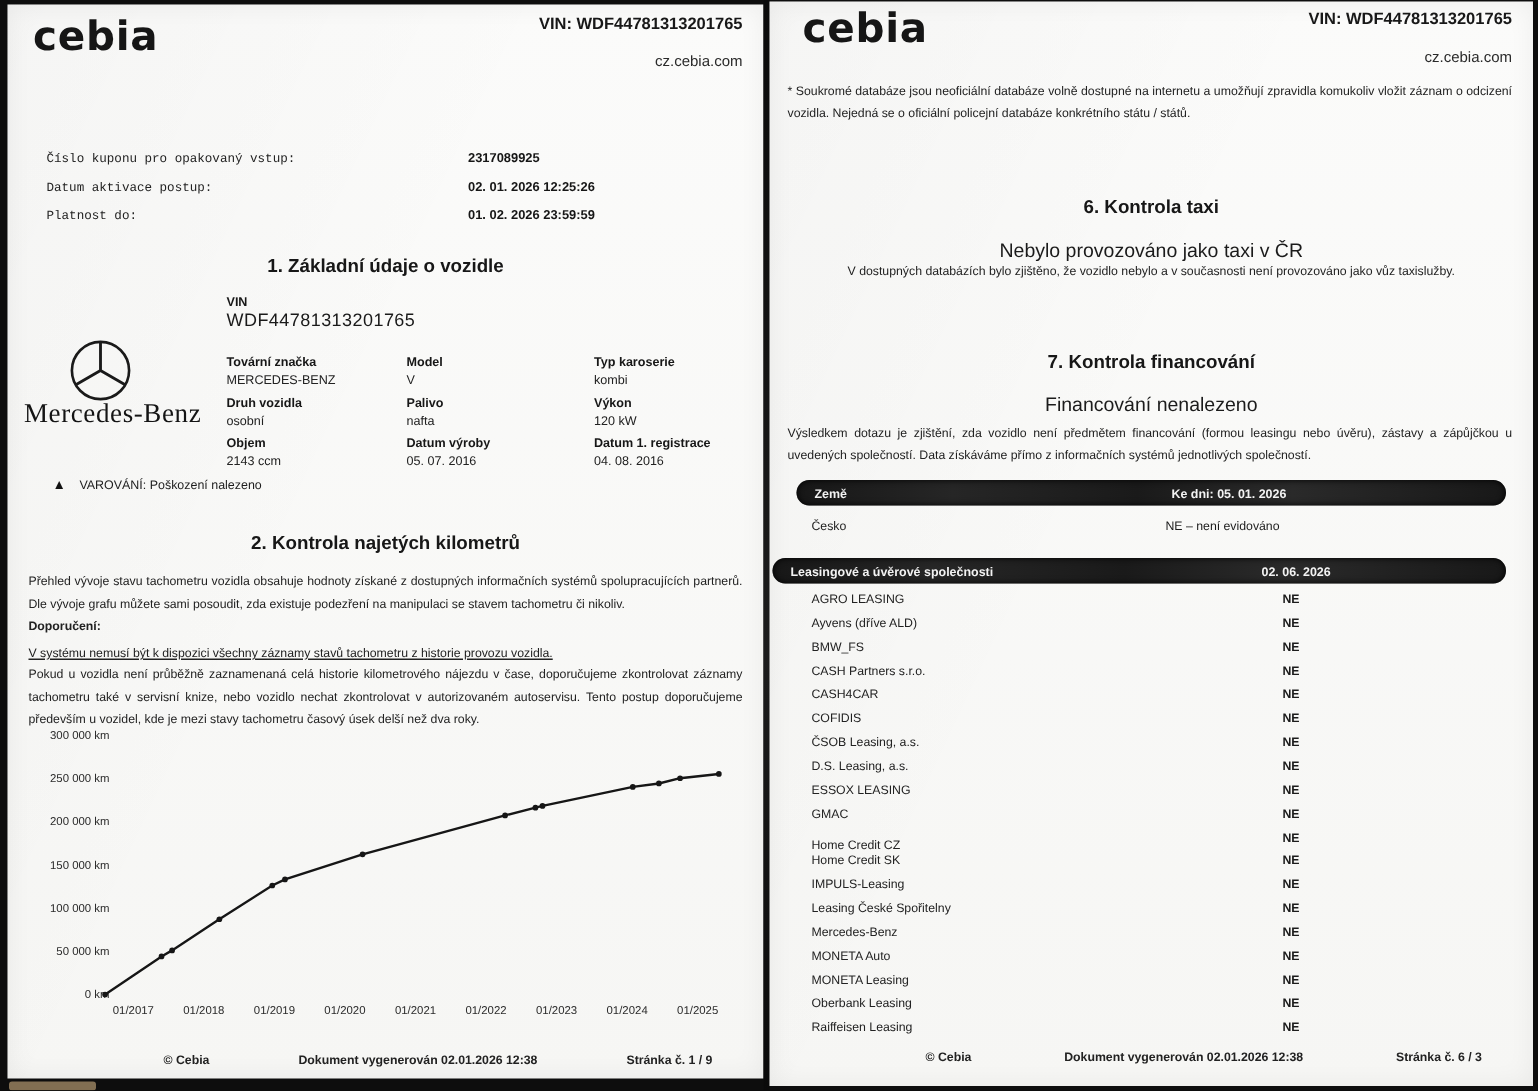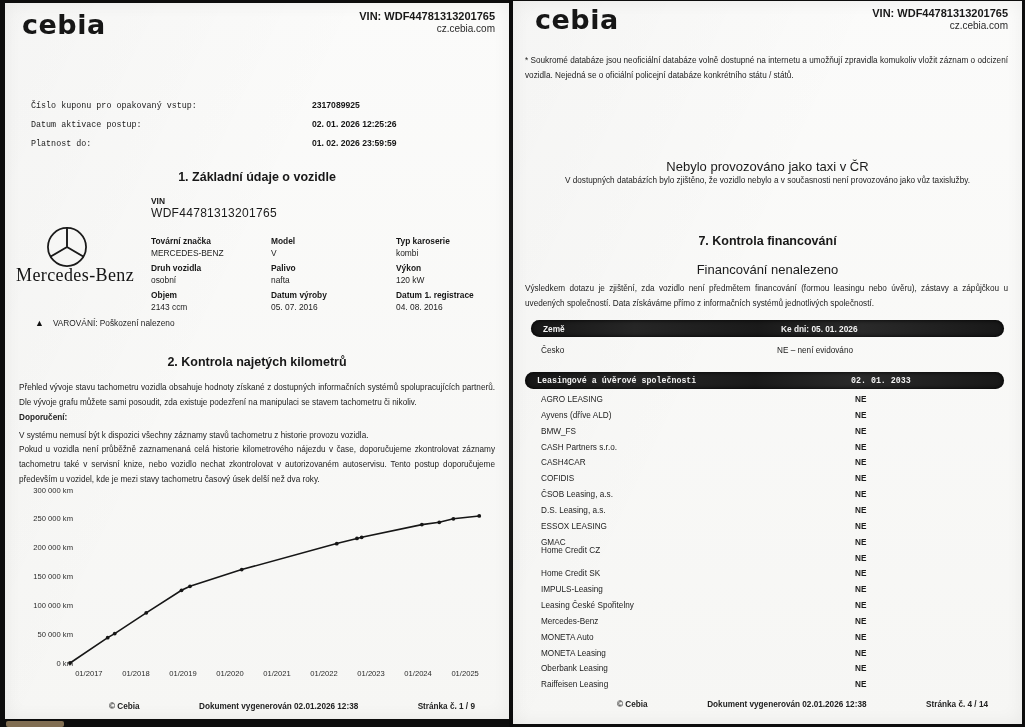--- a/index.html
+++ b/index.html
@@ -5,21 +5,21 @@
   html,body{margin:0;padding:0;background:#0d0d0d;}
   .scan-root{position:relative;width:1025px;height:727px;background:#0d0d0d;overflow:hidden;
     font-family:"Liberation Sans",sans-serif;color:#1c1c1c;}
   .page{position:absolute;background:linear-gradient(115deg,rgba(0,0,0,0.025) 0%,rgba(0,0,0,0) 45%),linear-gradient(#fbfbfa,#f6f6f4);
     box-shadow:inset 0 0 18px rgba(0,0,0,0.06);}
   .page-left{left:5px;top:3px;width:504px;height:716px;}
   .page-right{left:513px;top:1px;width:509px;height:723px;}
   .abs{position:absolute;}
   .logo{font-family:"DejaVu Sans",sans-serif;font-weight:700;font-size:27px;letter-spacing:0.5px;color:#161616;}
   .hdr-vin{font-size:11px;font-weight:700;text-align:right;color:#181818;}
-  .hdr-site{font-size:10px;text-align:right;color:#2a2a2a;margin-top:1px;}
+  .hdr-site{font-size:10px;text-align:right;color:#2a2a2a;margin-top:14px;}
   .doc-title{width:100%;text-align:center;font-size:15px;font-weight:700;color:#171717;}
   .sec-title{width:100%;text-align:center;font-size:12.5px;font-weight:700;color:#171717;}
   .sec-result{width:100%;text-align:center;font-size:13px;font-weight:400;color:#1b1b1b;}
   .small{font-size:8.2px;line-height:15px;color:#222;}
   .flabel{font-size:8.4px;color:#222;font-family:Liberation Mono, monospace;}
   .fvalue{font-size:8.6px;font-weight:700;color:#161616;}
   .cell-label{font-size:8.4px;font-weight:700;color:#171717;}
   .cell-value{font-size:8.4px;color:#222;margin-top:2px;}
   .vin-big{font-size:12px;color:#1a1a1a;letter-spacing:0.3px;}
   .wordmark{font-family:"Liberation Serif",serif;font-size:18px;color:#141414;letter-spacing:0.4px;}
@@ -108,21 +108,21 @@
       </div>
 
     <div class="abs warning-row" style="left:30px;top:315px;">
       <span class="warn-icon">▲</span>
       <span>VAROVÁNÍ: Poškození nalezeno</span>
     </div>
 
     <div class="abs sec-title" style="top:352px;">2. Kontrola najetých kilometrů</div>
     <div class="abs small para" style="left:14px;right:14px;top:377px;">Přehled vývoje stavu tachometru vozidla obsahuje hodnoty získané z dostupných informačních systémů spolupracujících partnerů. Dle vývoje grafu můžete sami posoudit, zda existuje podezření na manipulaci se stavem tachometru či nikoliv.</div>
     <div class="abs small" style="left:14px;top:407px;font-weight:700;">Doporučení:</div>
-    <div class="abs small" style="left:14px;right:32px;top:425px;">V systému nemusí být k dispozici všechny záznamy stavů tachometru z historie provozu vozidla.</div>
+    <div class="abs small" style="left:14px;right:32px;top:425px;text-decoration:underline;">V systému nemusí být k dispozici všechny záznamy stavů tachometru z historie provozu vozidla.</div>
     <div class="abs small para" style="left:14px;right:14px;top:439px;">Pokud u vozidla není průběžně zaznamenaná celá historie kilometrového nájezdu v čase, doporučujeme zkontrolovat záznamy tachometru také v servisní knize, nebo vozidlo nechat zkontrolovat v autorizovaném autoservisu. Tento postup doporučujeme především u vozidel, kde je mezi stavy tachometru časový úsek delší než dva roky.</div>
 
     <div class="abs" style="left:10px;top:482px;width:486px;height:198px;" id="mileage-chart"><svg width="486" height="198" viewBox="0 0 486 198">
           <text x="58" y="180.6" text-anchor="end" font-size="7.6" fill="#2b2b2b">0 km</text>
           <text x="58" y="151.76666666666665" text-anchor="end" font-size="7.6" fill="#2b2b2b">50 000 km</text>
           <text x="58" y="122.93333333333334" text-anchor="end" font-size="7.6" fill="#2b2b2b">100 000 km</text>
           <text x="58" y="94.1" text-anchor="end" font-size="7.6" fill="#2b2b2b">150 000 km</text>
           <text x="58" y="65.26666666666667" text-anchor="end" font-size="7.6" fill="#2b2b2b">200 000 km</text>
           <text x="58" y="36.433333333333316" text-anchor="end" font-size="7.6" fill="#2b2b2b">250 000 km</text>
           <text x="58" y="7.6" text-anchor="end" font-size="7.6" fill="#2b2b2b">300 000 km</text>
@@ -164,37 +164,38 @@
   <div class="page page-right">
 
     <div class="abs logo" style="left:22px;top:3px;">cebia</div>
     <div class="abs" style="right:14px;top:6px;">
       <div class="hdr-vin">VIN: WDF44781313201765</div>
       <div class="hdr-site">cz.cebia.com</div>
     </div>
 
     <div class="abs small para" style="left:12px;right:14px;top:52px;">* Soukromé databáze jsou neoficiální databáze volně dostupné na internetu a umožňují zpravidla komukoliv vložit záznam o odcizení vozidla. Nejedná se o oficiální policejní databáze konkrétního státu / států.</div>
 
+    <div class="abs sec-title" style="top:130px;">6. Kontrola taxi</div>
     <div class="abs sec-result" style="top:158px;">Nebylo provozováno jako taxi v ČR</div>
     <div class="abs small" style="left:0;width:100%;top:172px;text-align:center;">V dostupných databázích bylo zjištěno, že vozidlo nebylo a v současnosti není provozováno jako vůz taxislužby.</div>
 
     <div class="abs sec-title" style="top:233px;">7. Kontrola financování</div>
     <div class="abs sec-result" style="top:261px;">Financování nenalezeno</div>
     <div class="abs small para" style="left:12px;right:14px;top:280px;">Výsledkem dotazu je zjištění, zda vozidlo není předmětem financování (formou leasingu nebo úvěru), zástavy a zápůjčkou u uvedených společností. Data získáváme přímo z informačních systémů jednotlivých společností.</div>
 
     <div class="dark-bar" style="left:18px;right:18px;top:319px;">
       <span class="bar-label">Země</span>
       <span class="bar-date" style="left:250px;">Ke dni: 05. 01. 2026</span>
     </div>
     <div class="t-name" style="left:28px;top:345px;">Česko</div>
     <div class="t-status" style="left:264px;top:345px;font-weight:400;">NE – není evidováno</div>
 
-    <div class="dark-bar" style="left:12px;right:18px;top:371px;font-family:Liberation Mono, monospace;">
+    <div class="dark-bar" style="left:2px;right:18px;top:371px;">
       <span class="bar-label">Leasingové a úvěrové společnosti</span>
-      <span class="bar-date" style="left:326px;">02. 01. 2033</span>
+      <span class="bar-date" style="left:326px;">02. 06. 2026</span>
     </div>
     <div id="leasing-rows">
         <div class="t-name" style="top: 394px; left: 28px;">AGRO LEASING</div>
         <div class="t-status" style="top: 394px; left: 342px;">NE</div>
         <div class="t-name" style="top: 409.85px; left: 28px;">Ayvens (dříve ALD)</div>
         <div class="t-status" style="top: 409.85px; left: 342px;">NE</div>
         <div class="t-name" style="top: 425.7px; left: 28px;">BMW_FS</div>
         <div class="t-status" style="top: 425.7px; left: 342px;">NE</div>
         <div class="t-name" style="top: 441.55px; left: 28px;">CASH Partners s.r.o.</div>
         <div class="t-status" style="top: 441.55px; left: 342px;">NE</div>
@@ -203,21 +204,21 @@
         <div class="t-name" style="top: 473.25px; left: 28px;">COFIDIS</div>
         <div class="t-status" style="top: 473.25px; left: 342px;">NE</div>
         <div class="t-name" style="top: 489.1px; left: 28px;">ČSOB Leasing, a.s.</div>
         <div class="t-status" style="top: 489.1px; left: 342px;">NE</div>
         <div class="t-name" style="top: 504.95px; left: 28px;">D.S. Leasing, a.s.</div>
         <div class="t-status" style="top: 504.95px; left: 342px;">NE</div>
         <div class="t-name" style="top: 520.8px; left: 28px;">ESSOX LEASING</div>
         <div class="t-status" style="top: 520.8px; left: 342px;">NE</div>
         <div class="t-name" style="top: 536.65px; left: 28px;">GMAC</div>
         <div class="t-status" style="top: 536.65px; left: 342px;">NE</div>
-        <div class="t-name" style="top: 545px; left: 28px;">Home Credit CZ</div>
+        <div class="t-name" style="top: 558px; left: 28px;">Home Credit CZ</div>
         <div class="t-status" style="top: 552.5px; left: 342px;">NE</div>
         <div class="t-name" style="top: 568.35px; left: 28px;">Home Credit SK</div>
         <div class="t-status" style="top: 568.35px; left: 342px;">NE</div>
         <div class="t-name" style="top: 584.2px; left: 28px;">IMPULS-Leasing</div>
         <div class="t-status" style="top: 584.2px; left: 342px;">NE</div>
         <div class="t-name" style="top: 600.05px; left: 28px;">Leasing České Spořitelny</div>
         <div class="t-status" style="top: 600.05px; left: 342px;">NE</div>
         <div class="t-name" style="top: 615.9px; left: 28px;">Mercedes-Benz</div>
         <div class="t-status" style="top: 615.9px; left: 342px;">NE</div>
         <div class="t-name" style="top: 631.75px; left: 28px;">MONETA Auto</div>
@@ -226,18 +227,18 @@
         <div class="t-status" style="top: 647.6px; left: 342px;">NE</div>
         <div class="t-name" style="top: 663.45px; left: 28px;">Oberbank Leasing</div>
         <div class="t-status" style="top: 663.45px; left: 342px;">NE</div>
         <div class="t-name" style="top: 679.3px; left: 28px;">Raiffeisen Leasing</div>
         <div class="t-status" style="top: 679.3px; left: 342px;">NE</div>
       </div>
 
     <div class="abs footer" style="left:56px;right:34px;top:699px;">
       <span>© Cebia</span>
       <span>Dokument vygenerován 02.01.2026 12:38</span>
-      <span>Stránka č. 4 / 14</span>
+      <span>Stránka č. 6 / 3</span>
     </div>
   </div>
 
   <div class="scan-strip"></div>
 </div>
 
 </body></html>

